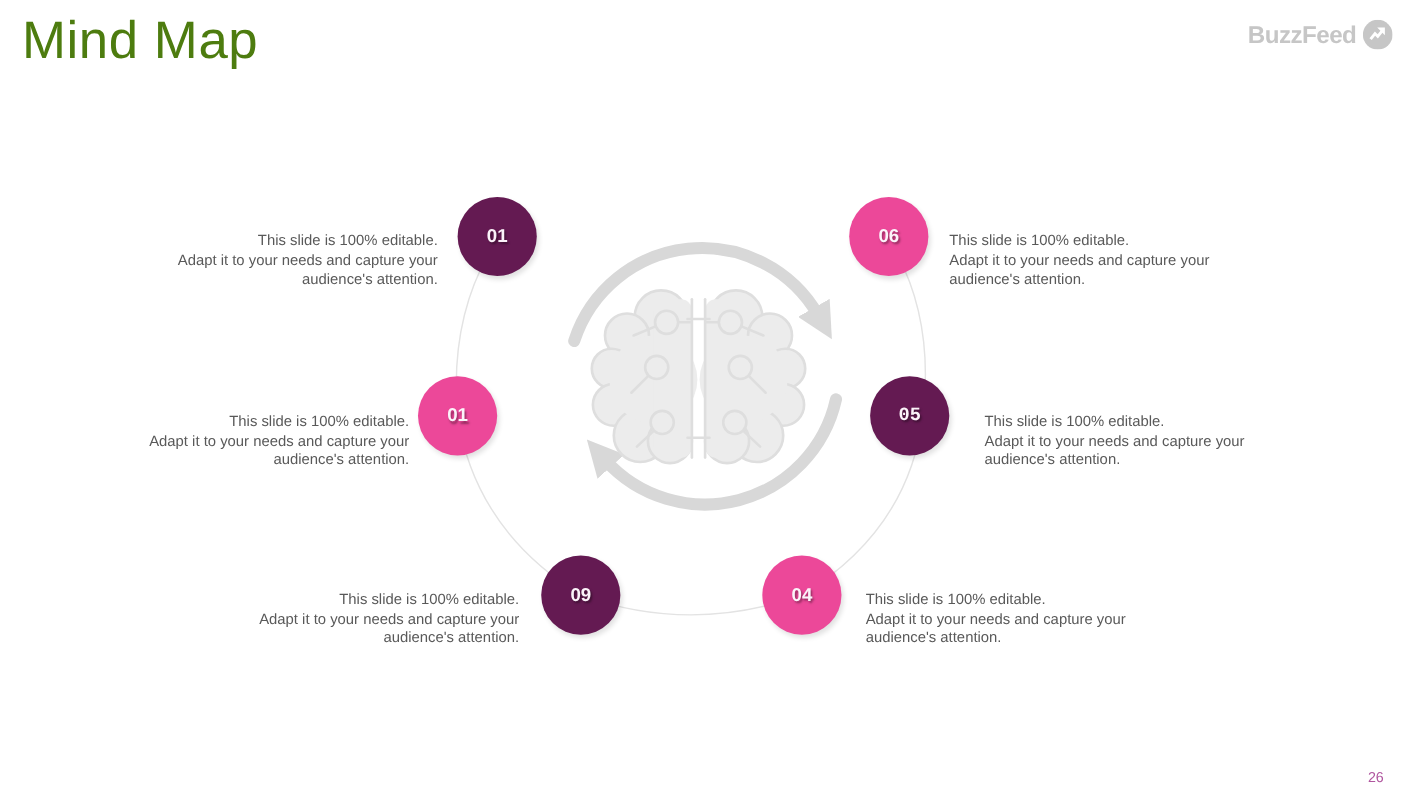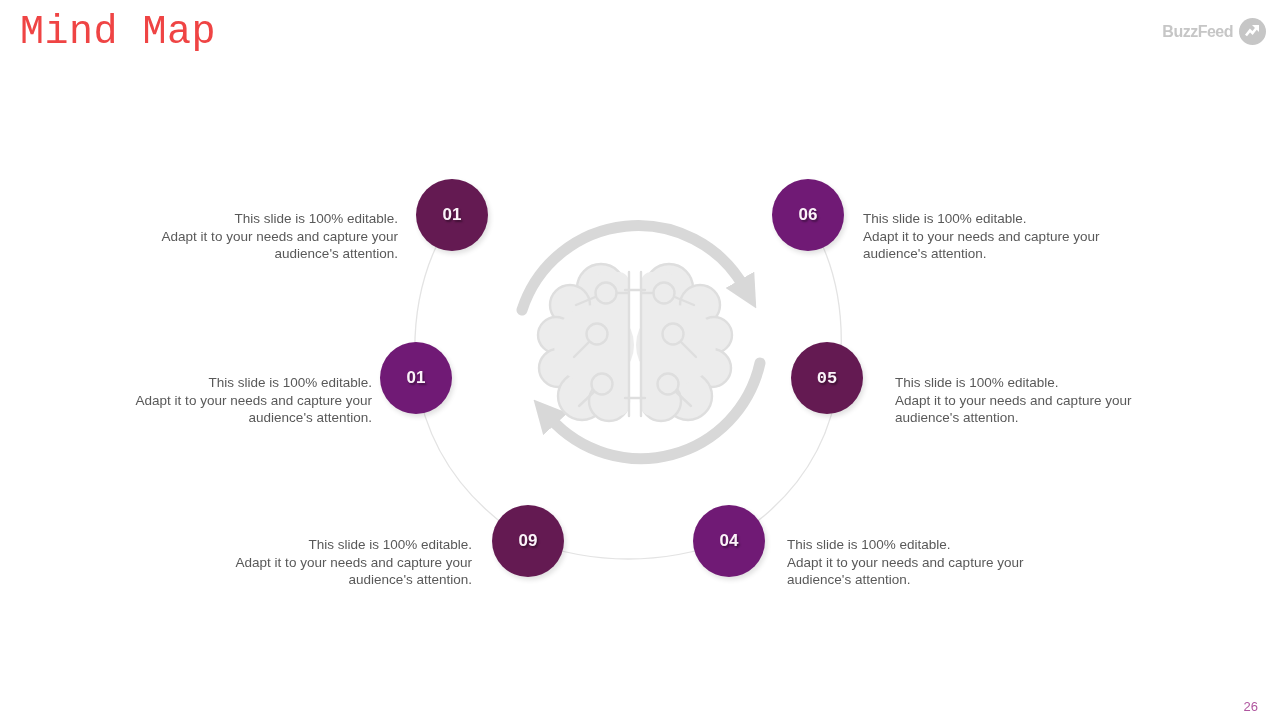--- a/index.html
+++ b/index.html
@@ -2,36 +2,36 @@
 <html><head>
 <meta charset="utf-8">
 <style>
   html,body{margin:0;padding:0;background:#fff;}
   .slide{
     position:relative;width:1280px;height:720px;overflow:hidden;background:#ffffff;
     font-family:"Liberation Sans", sans-serif;
   }
   .title{
     position:absolute;left:20px;top:10px;
-    font-size:40px;font-weight:400;color:#ef4444;letter-spacing:.5px;font-family:Liberation Mono, monospace;
+    font-size:48px;font-weight:400;color:#4d7c0f;letter-spacing:.5px;
   }
   .logo{
     position:absolute;right:14px;top:18px;display:flex;align-items:center;gap:6px;
   }
   .logo-text{
-    font-size:16px;font-weight:700;color:#c6c6c6;letter-spacing:-0.5px;
+    font-size:22px;font-weight:700;color:#c6c6c6;letter-spacing:-0.5px;
   }
   .gfx{position:absolute;left:0;top:0;pointer-events:none;}
   .node{
     position:absolute;width:72px;height:72px;border-radius:50%;
     display:flex;align-items:center;justify-content:center;
     box-shadow:2px 3px 5px rgba(0,0,0,.12);
   }
   .node-purple{background:#641a52;}
-  .node-coral{background:#701a75;}
+  .node-coral{background:#ec4899;}
   .node span{
     color:#fbf3f9;font-size:17px;font-weight:700;
     text-shadow:1.5px 2px 2px rgba(0,0,0,.38);
   }
   .n1{left:416px;top:179px;}
   .n2{left:380px;top:342px;}
   .n3{left:492px;top:505px;}
   .n4{left:693px;top:505px;}
   .n5{left:791px;top:342px;font-family:Liberation Mono, monospace;}
   .n6{left:772px;top:179px;}

